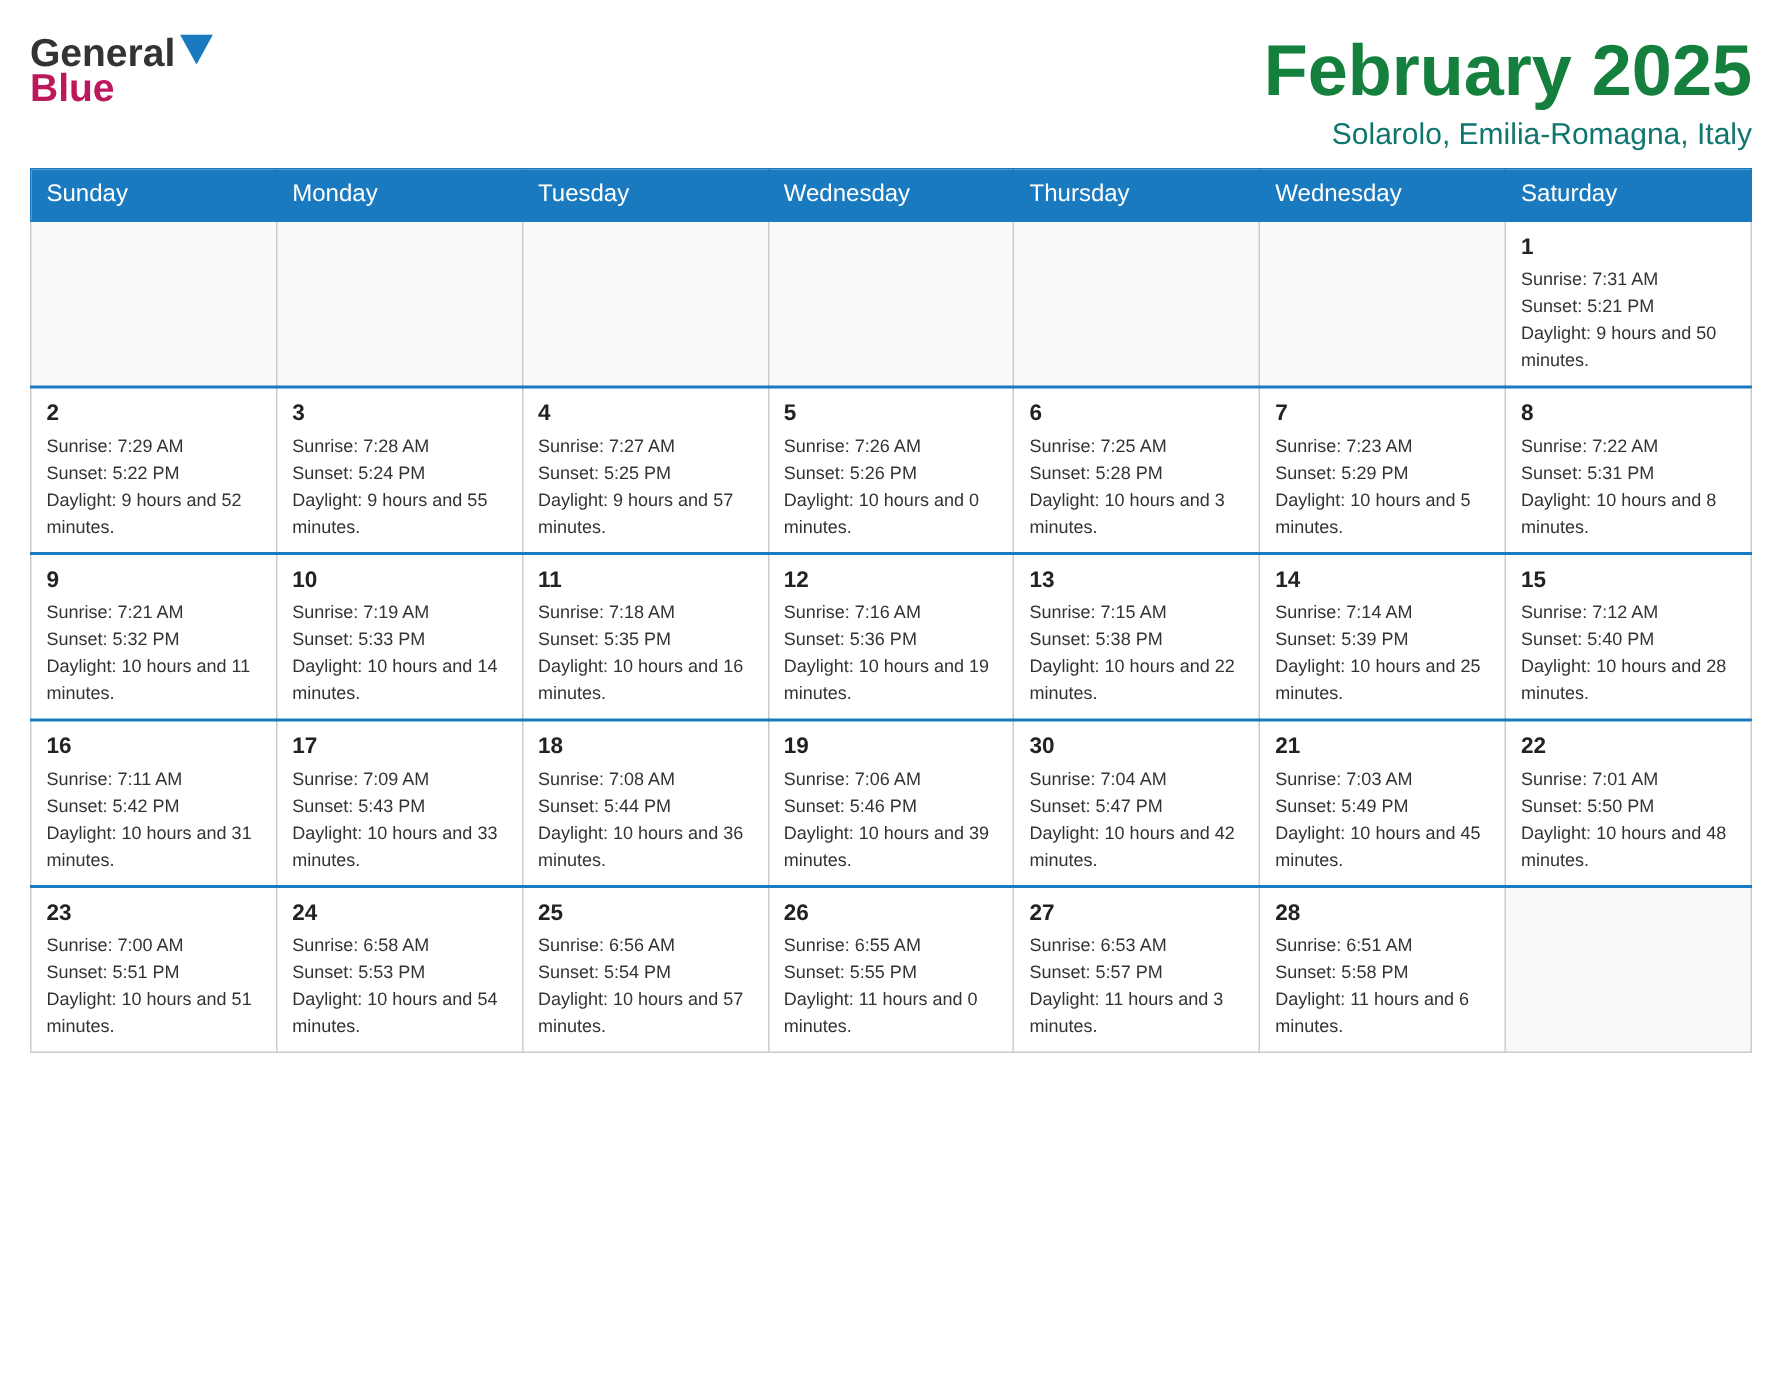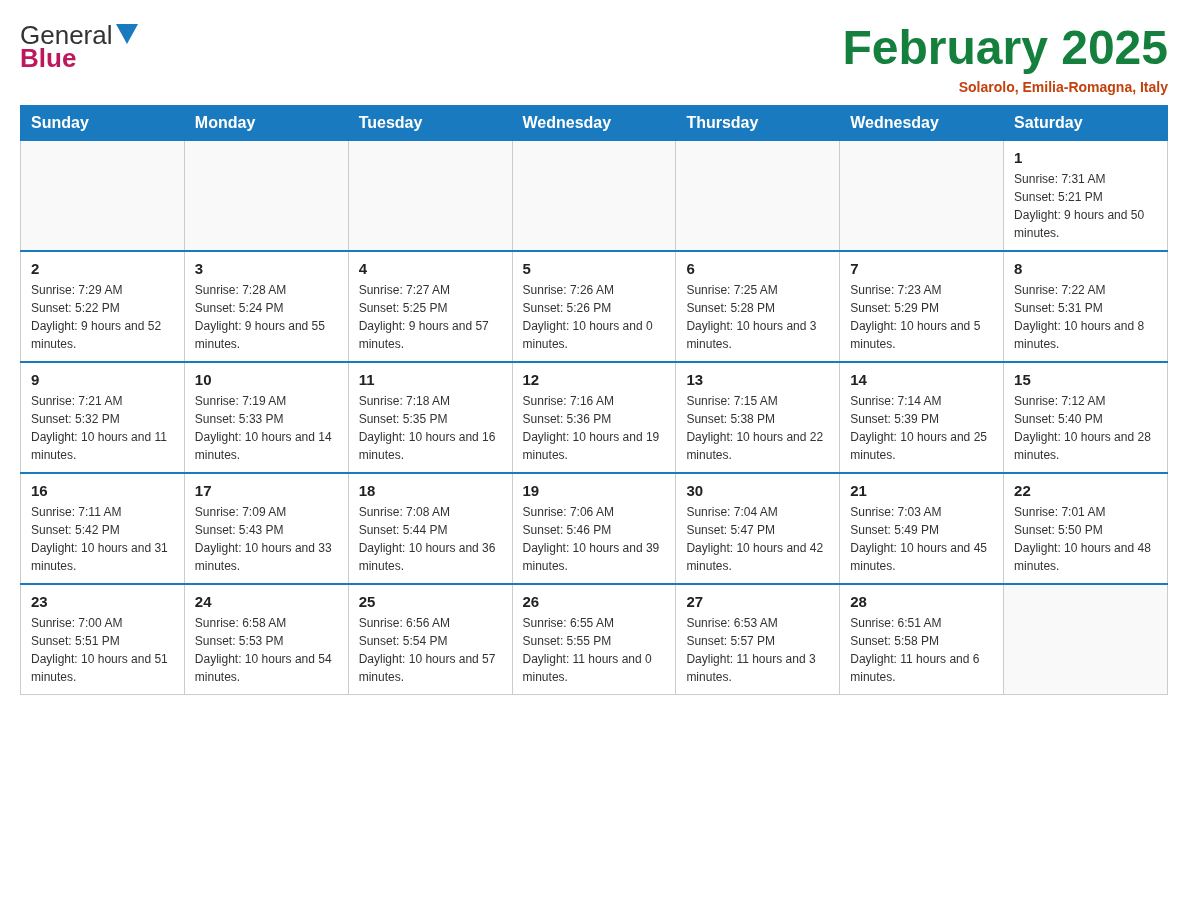--- a/index.html
+++ b/index.html
@@ -16,53 +16,52 @@
       align-items: flex-start;
       margin-bottom: 10px;
     }
     .logo {
       display: flex;
       flex-direction: column;
       align-items: flex-start;
     }
     .logo-general {
       font-size: 26px;
-      font-weight: normal;
+      font-weight: bold;
       color: #333;
     }
     .logo-blue {
       font-size: 26px;
       font-weight: bold;
       color: #be185d;
       margin-top: -8px;
     }
     .title-block {
       text-align: right;
     }
     .month-title {
       font-size: 48px;
       font-weight: bold;
       color: #15803d;
     }
     .location-title {
-      font-size: 14px;
-      color: #c2410c;
+      font-size: 20px;
+      color: #0f766e;
       margin-top: 4px;
-      font-weight: bold;
     }
     .calendar {
       width: 100%;
       border-collapse: collapse;
       margin-top: 10px;
     }
     .calendar th {
       background-color: #1a7abf;
       color: white;
       font-size: 16px;
-      font-weight: bold;
+      font-weight: normal;
       padding: 8px 10px;
       text-align: left;
       border: 1px solid #1a7abf;
     }
     .calendar td {
       vertical-align: top;
       padding: 8px 10px;
       border: 1px solid #ccc;
       width: 14.28%;
       height: 110px;

